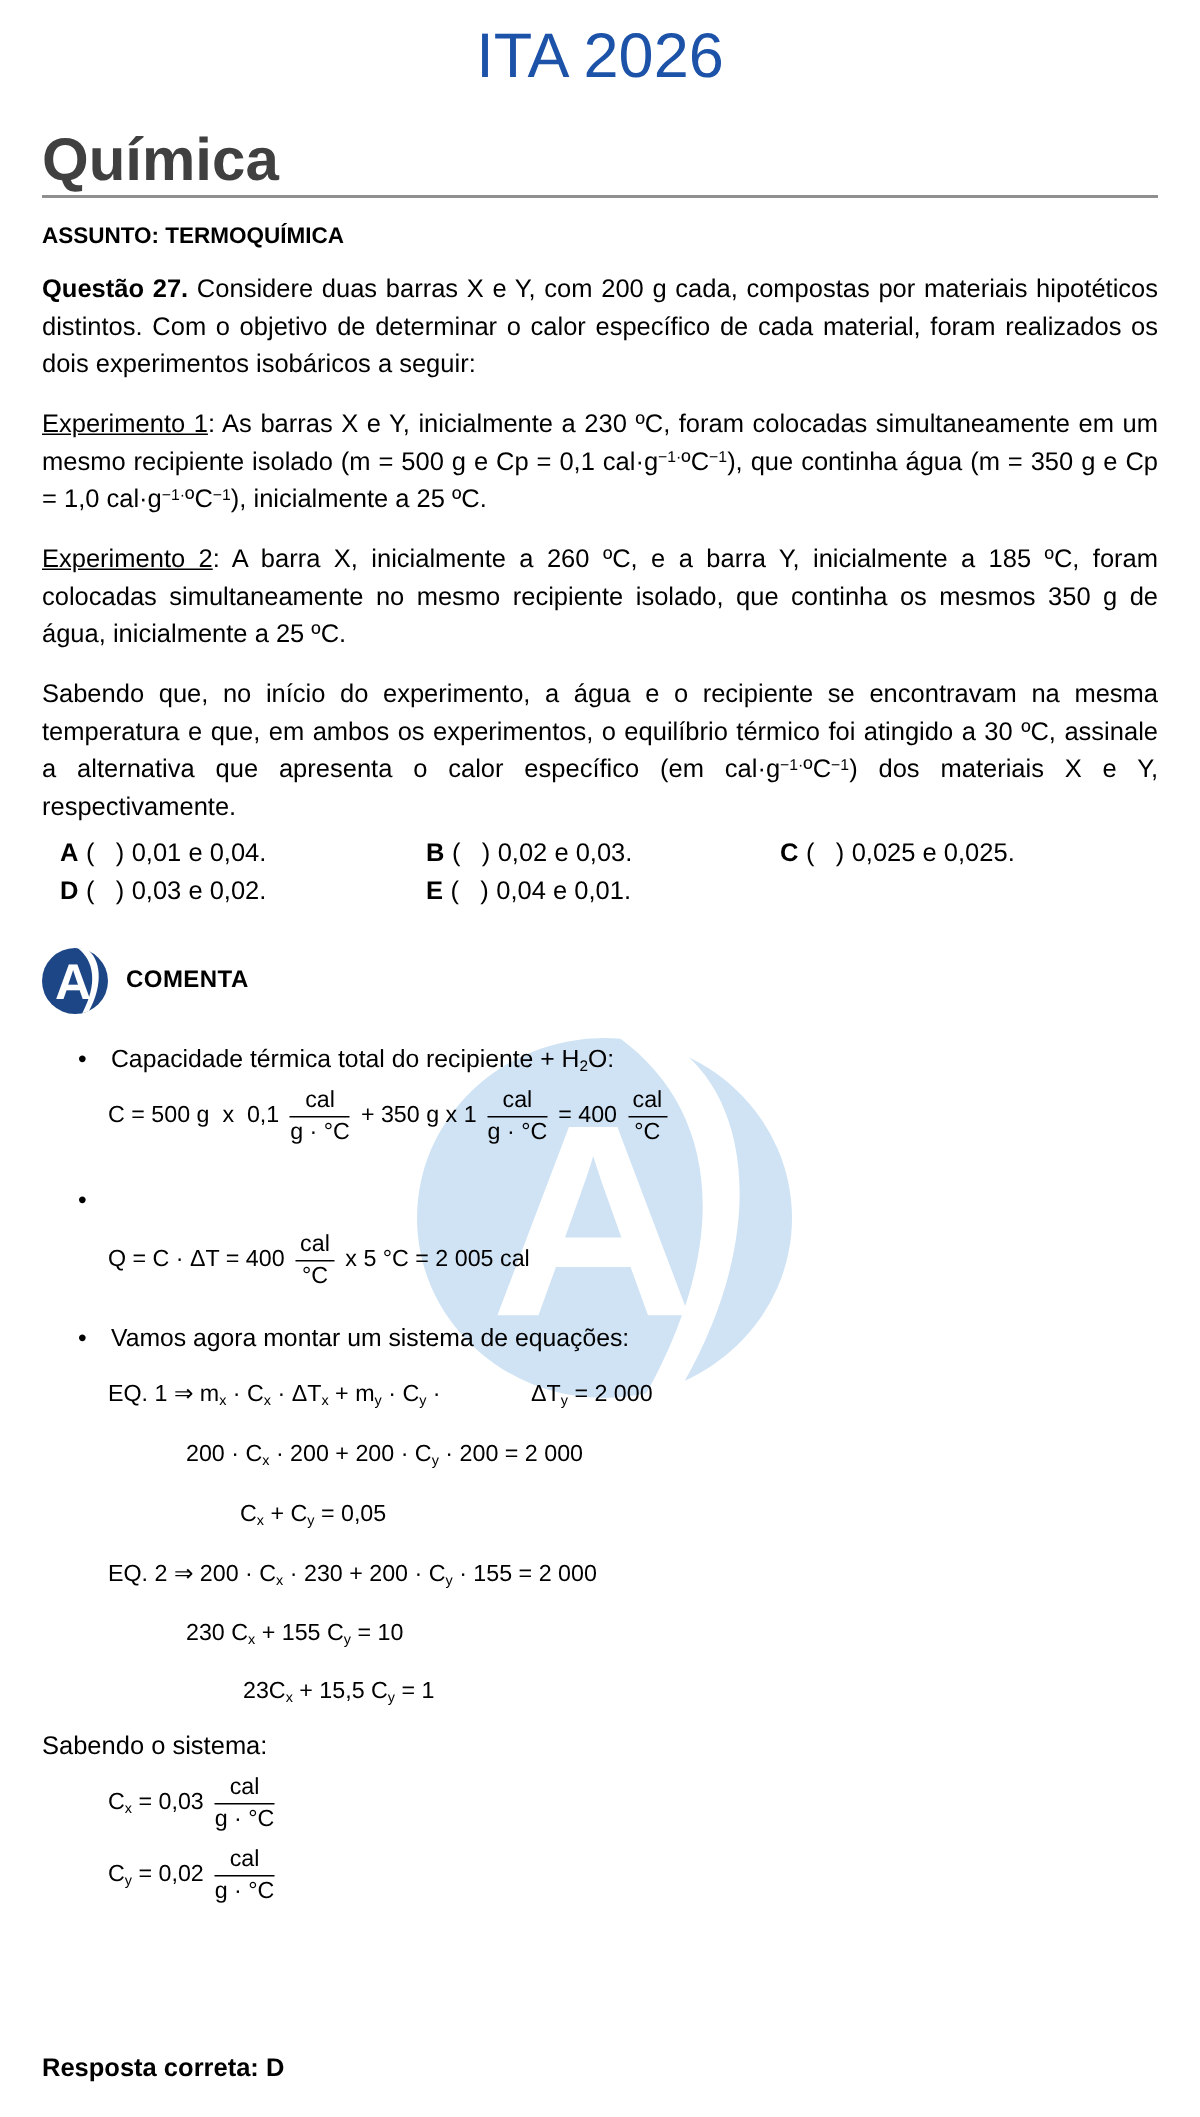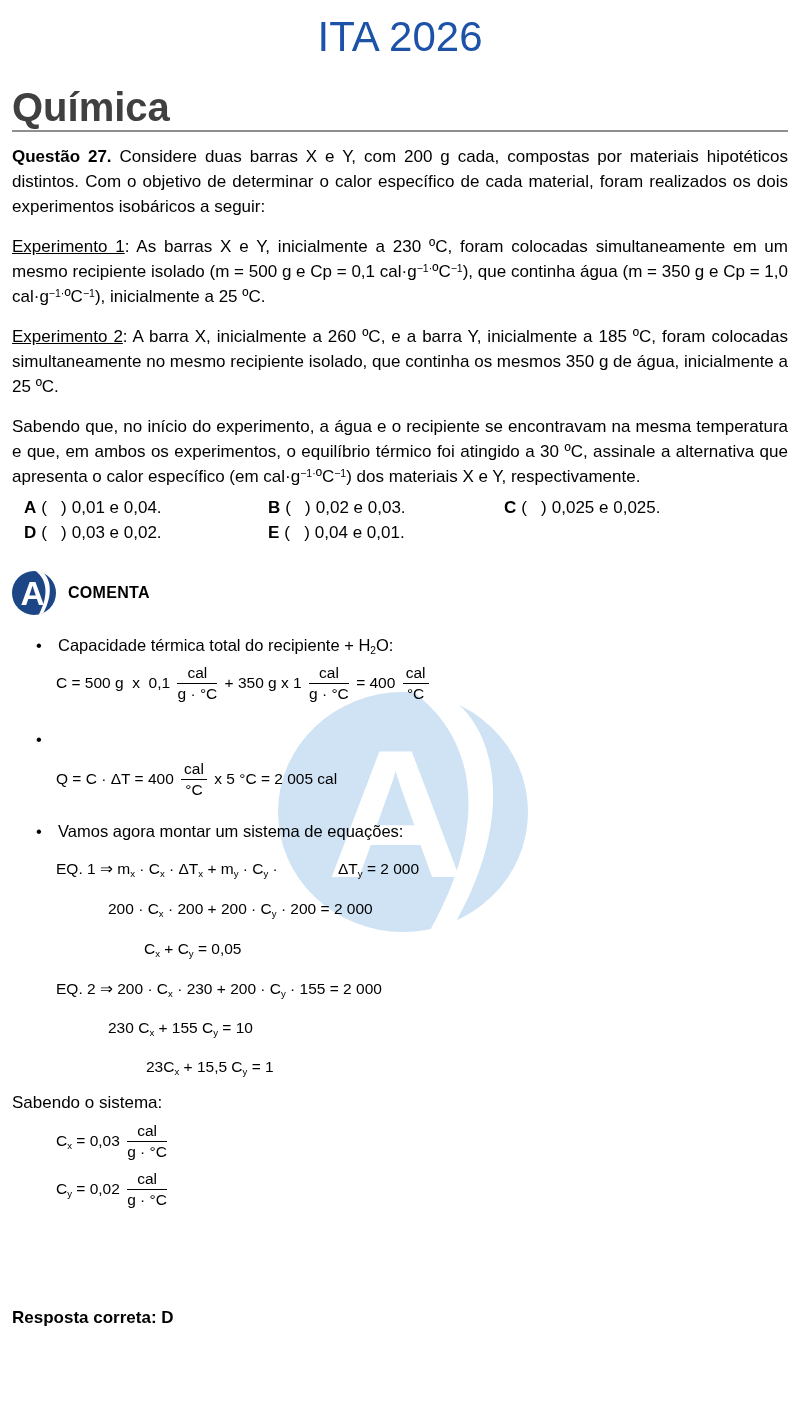--- a/index.html
+++ b/index.html
@@ -1,19 +1,19 @@
 <!DOCTYPE html>
 <html><head>
 <meta charset="utf-8">
 <style>
   html,body{margin:0;padding:0;background:#fff;}
   .page{position:relative;width:800px;height:1411px;background:#fff;overflow:hidden;
         font-family:"Liberation Sans",sans-serif;color:#000;}
   .watermark{position:absolute;left:278px;top:692px;width:250px;height:240px;z-index:0;}
-  .content{position:relative;z-index:1;padding:0 12px;}
+  .content{position:relative;z-index:1;padding:0 28px;}
 
   .exam-title{margin:16px 0 0;text-align:center;font-size:42px;line-height:42px;
               font-weight:normal;color:#1c52a8;}
   .subject{margin:30px 0 0;font-size:40px;line-height:38px;font-weight:bold;color:#404040;
            border-bottom:2px solid #8f8f8f;padding-bottom:4px;}
   .topic{margin-top:16px;font-size:15px;font-weight:bold;line-height:20px;}
 
   .para{margin:15px 0 0;font-size:17px;line-height:25px;text-align:justify;}
   .para.first{margin-top:12px;}
   .lead-bold{font-weight:bold;}
@@ -63,20 +63,21 @@
     <path d="M54 0 C 79 19 85 54 61 99 L 71 96 C 94 54 89 15 67 1 Z" fill="#ffffff"></path>
     <text x="47" y="77" text-anchor="middle" font-size="76" font-weight="bold" font-family="Liberation Sans, sans-serif" fill="#ffffff">A</text>
   </svg>
 
   <div class="content">
 
     <h1 class="exam-title">ITA 2026</h1>
 
     <h2 class="subject">Química</h2>
 
+    <div class="topic">ASSUNTO: TERMOQUÍMICA</div>
 
     <p class="para first"><span class="lead-bold">Questão 27.</span><span><span> Considere duas barras X e Y, com 200 g cada, compostas por materiais hipotéticos distintos. Com o objetivo de determinar o calor específico de cada material, foram realizados os dois experimentos isobáricos a seguir:</span></span></p>
 
     <p class="para"><span class="lead-underline">Experimento 1</span><span><span>: As barras X e Y, inicialmente a 230 ºC, foram colocadas simultaneamente em um mesmo recipiente isolado (m = 500 g e Cp = 0,1 cal·g</span><sup>−1·</sup><span>ºC</span><sup>−1</sup><span>), que continha água (m = 350 g e Cp = 1,0 cal·g</span><sup>−1·</sup><span>ºC</span><sup>−1</sup><span>), inicialmente a 25 ºC.</span></span></p>
 
     <p class="para"><span class="lead-underline">Experimento 2</span><span><span>: A barra X, inicialmente a 260 ºC, e a barra Y, inicialmente a 185 ºC, foram colocadas simultaneamente no mesmo recipiente isolado, que continha os mesmos 350 g de água, inicialmente a 25 ºC.</span></span></p>
 
     <p class="para"><span>Sabendo que, no início do experimento, a água e o recipiente se encontravam na mesma temperatura e que, em ambos os experimentos, o equilíbrio térmico foi atingido a 30 ºC, assinale a alternativa que apresenta o calor específico (em cal·g</span><sup>−1·</sup><span>ºC</span><sup>−1</sup><span>) dos materiais X e Y, respectivamente.</span></p>
 
     <div class="options">

